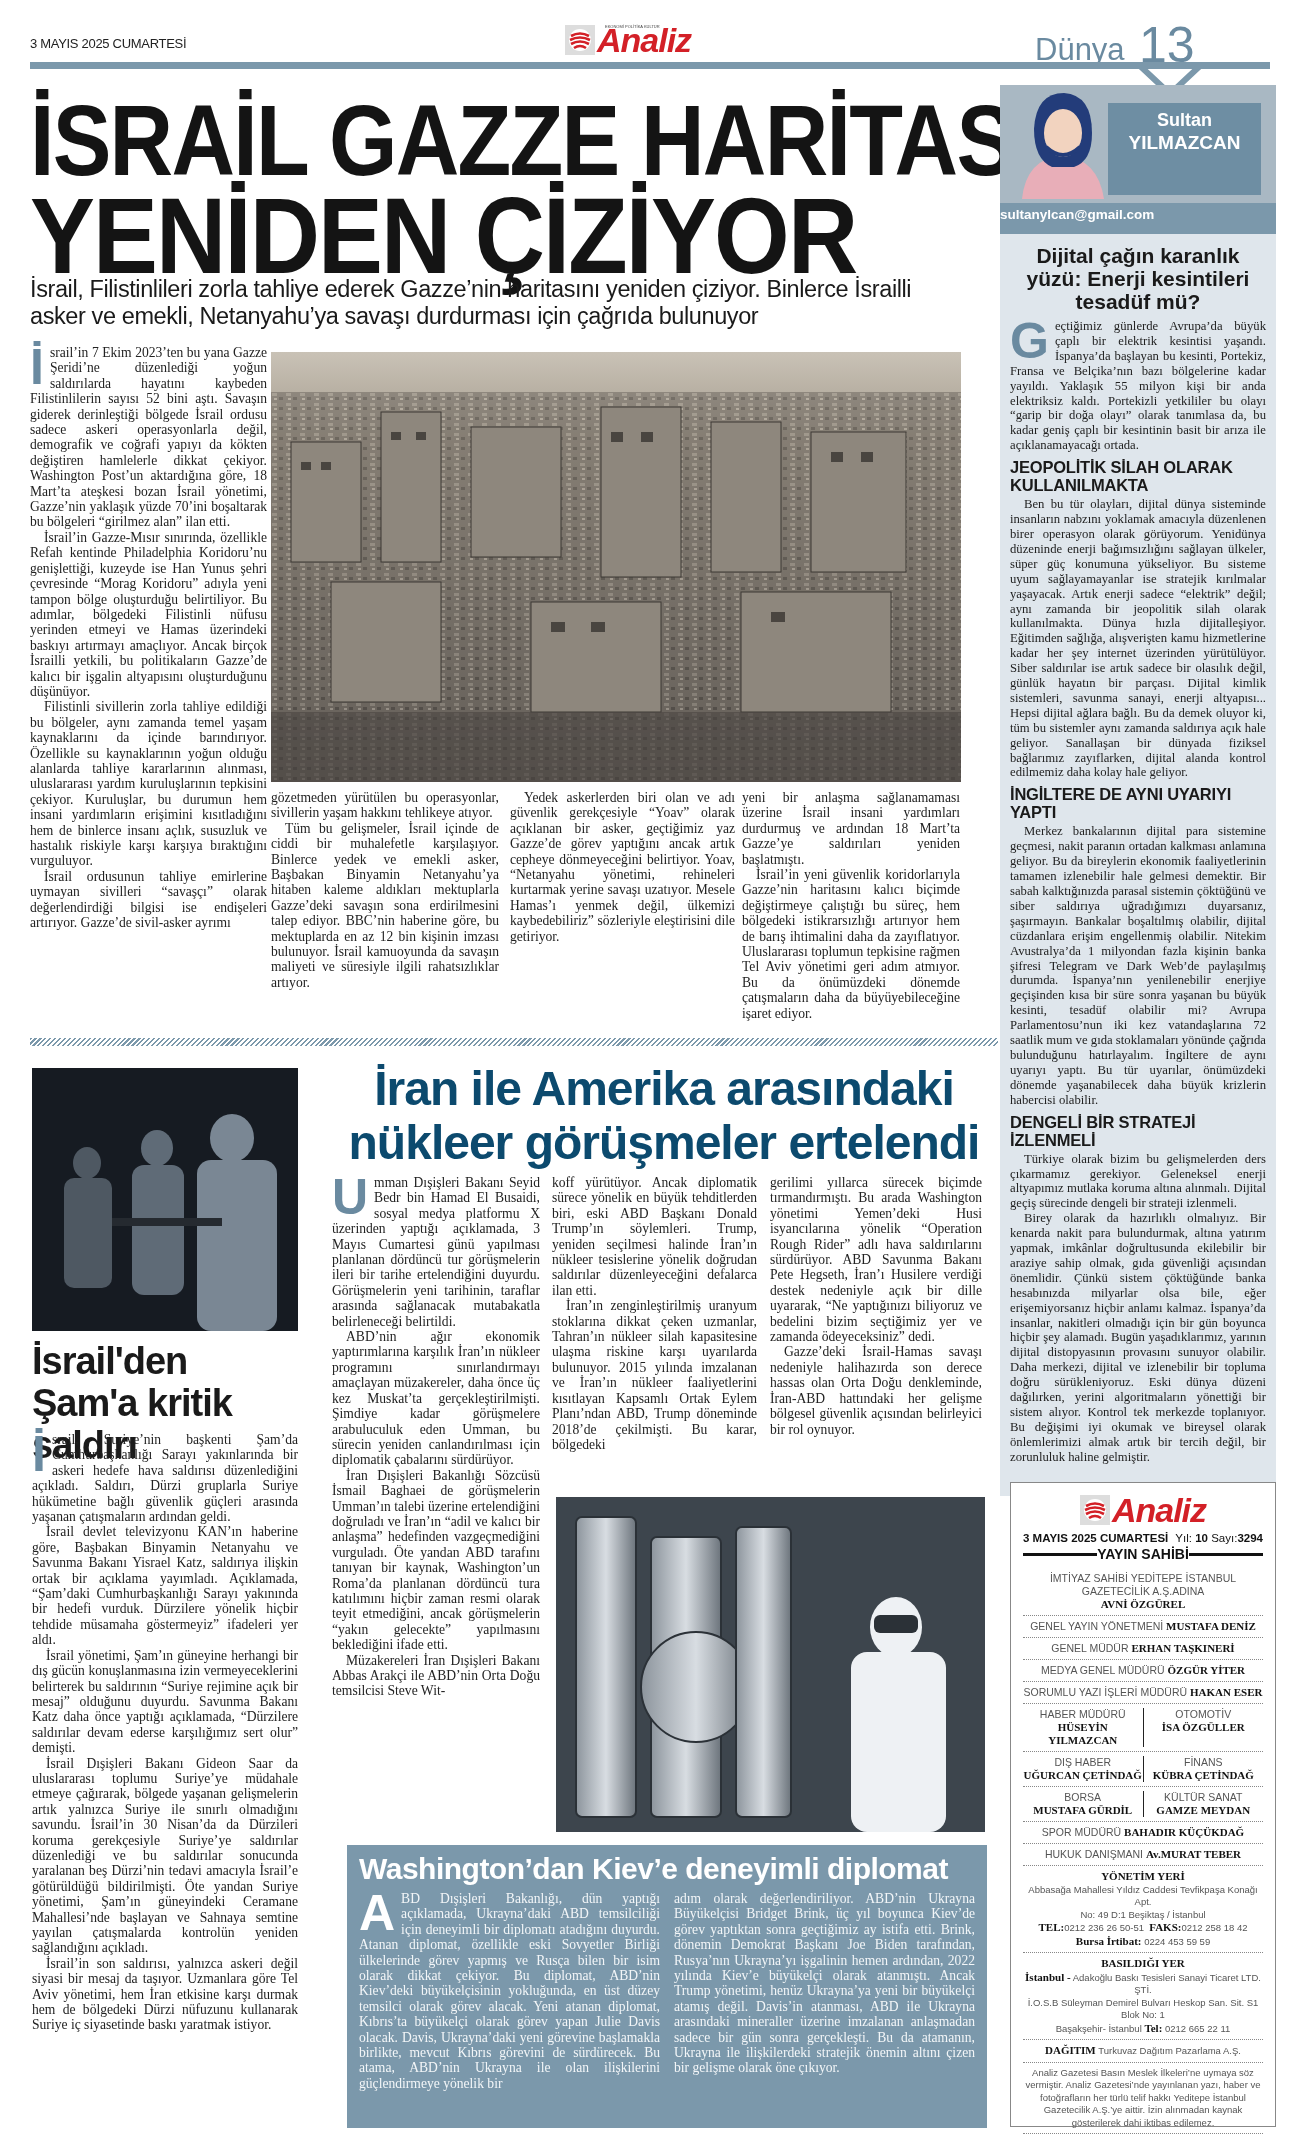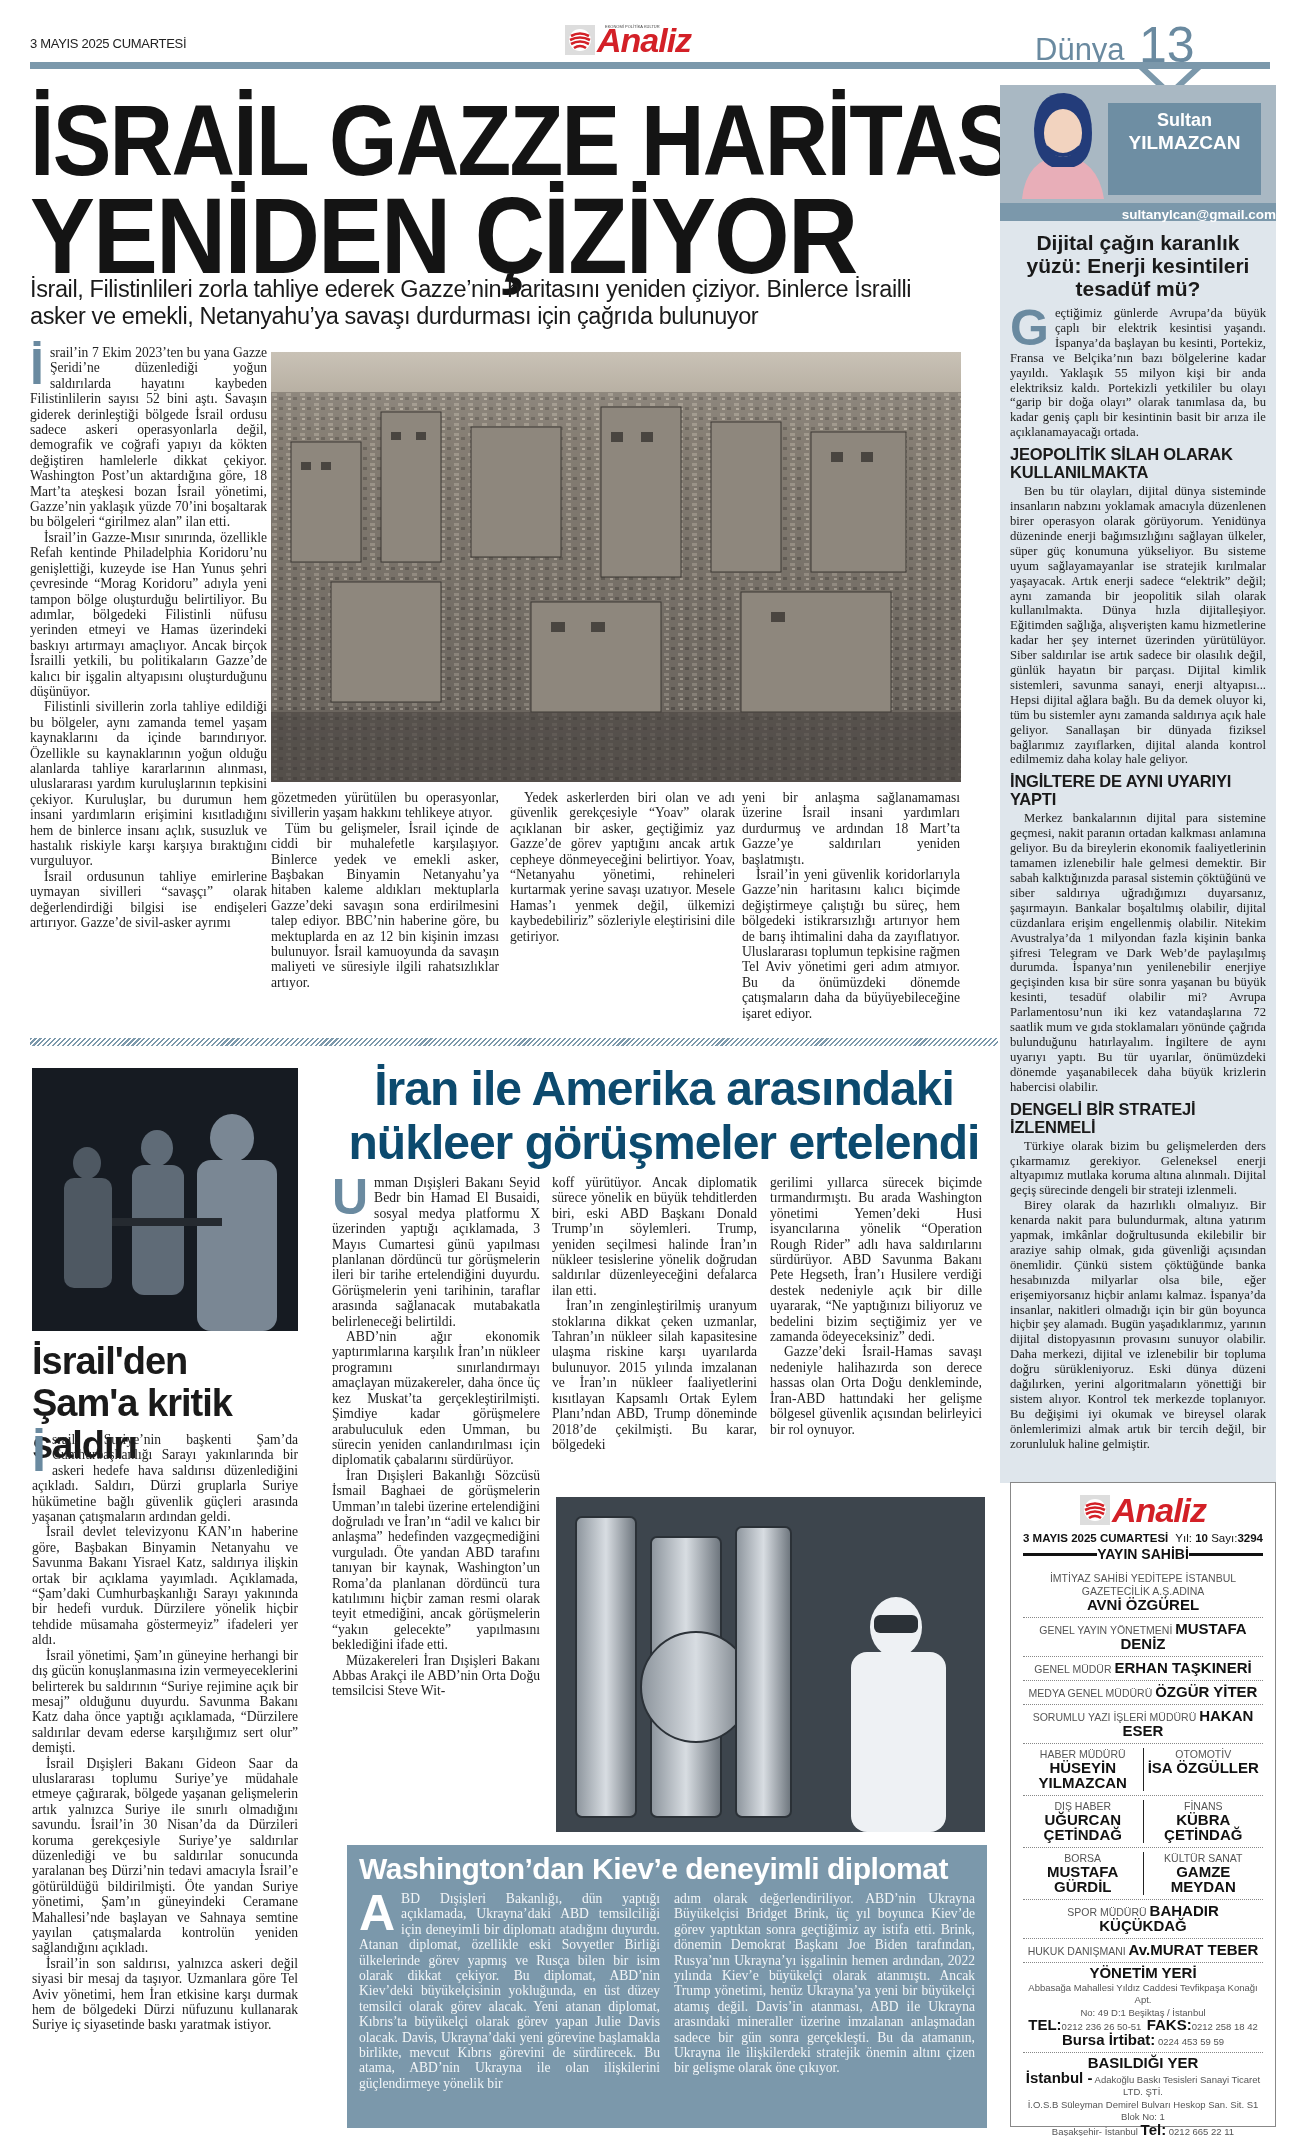--- a/index.html
+++ b/index.html
@@ -56,37 +56,37 @@
   #wash-cols .body-text { color: #f3f6f8; width: 302px; }
   #wash-cols .dropcap { color: #fff; }
 
   
   #columnist { left: 1000px; top: 85px; width: 276px; height: 2045px; }
   #col-header { position: relative; height: 118px; background: #a9b8c3; }
   #col-namebox { position:absolute; left: 108px; top: 18px; width: 153px; height: 92px; background: #6e8ea3; color:#fff; font-family:"Liberation Sans",sans-serif; font-weight:bold; text-align:center; padding-top: 6px; }
   #col-namebox .first { font-size: 18px; line-height: 22px; display:block; }
   #col-namebox .last { font-size: 19px; line-height: 23px; display:block; }
   #col-photo { position:absolute; left: 16px; top: 4px; width: 92px; height: 110px; }
-  #col-email { height: 18px; background: #7b98ab; color:#fff; font-family:"Liberation Sans",sans-serif; font-weight:bold; font-size: 13.5px; text-align:right; line-height:24px; }
+  #col-email { height: 31px; background: #7b98ab; color:#fff; font-family:"Liberation Sans",sans-serif; font-weight:bold; font-size: 13.5px; text-align:left; line-height:24px; }
   #col-body { background: #dfe6ec; padding: 6px 10px 14px 10px; height: 1262px; }
   #col-title { font-family:"Liberation Sans",sans-serif; font-weight:bold; font-size: 21px; line-height: 23px; text-align:center; color:#1a1a1a; margin: 4px 0 6px; }
   .col-sub { font-family:"Liberation Sans",sans-serif; font-weight:bold; font-size: 16.5px; line-height: 18px; color:#1a1a1a; margin: 5px 0 3px; letter-spacing:-0.2px; }
   #col-body .body-text { font-size: 12.7px; line-height: 14.9px; }
 
   
   #imprint { left: 1010px; top: 1482px; width: 266px; height: 645px; border: 1.5px solid #888; background:#fff; padding: 8px 12px; font-family:"Liberation Sans",sans-serif; color:#333; text-align:center; }
   #imp-logo { display:flex; justify-content:center; align-items:center; height: 38px; position:relative; }
   #imp-logo .logo-text { font-size: 34px; }
   #imp-meta { display:flex; justify-content:space-between; font-size: 11.5px; font-weight:bold; margin-top:3px; color:#111; }
   #imp-meta .yil { font-weight: normal; }
   #imp-meta .yil b { font-weight:bold; }
   #imp-heading { display:flex; align-items:center; gap:0; font-size: 14px; font-weight:bold; color:#111; margin: 2px 0 6px; }
   #imp-heading .bar { flex:1; height: 3px; background:#111; }
   .imp-row { border-bottom: 1px dotted #888; padding: 4px 0; font-size: 10.5px; line-height: 13px; color:#555; }
-  .imp-row b { color:#111; font-size: 15px; }
+  .imp-row b { color:#111; font-size: 11px; font-family: Liberation Serif, serif; }
   .imp-split { display:flex; }
   .imp-split > div { flex:1; }
   .imp-split > div:first-child { border-right: 1.5px solid #222; }
   .imp-small { font-size: 9.5px; line-height: 12.5px; color:#555; }
 </style>
 </head>
 <body>
 
 <div class="abs" id="date">3 MAYIS 2025 CUMARTESİ</div>
 

